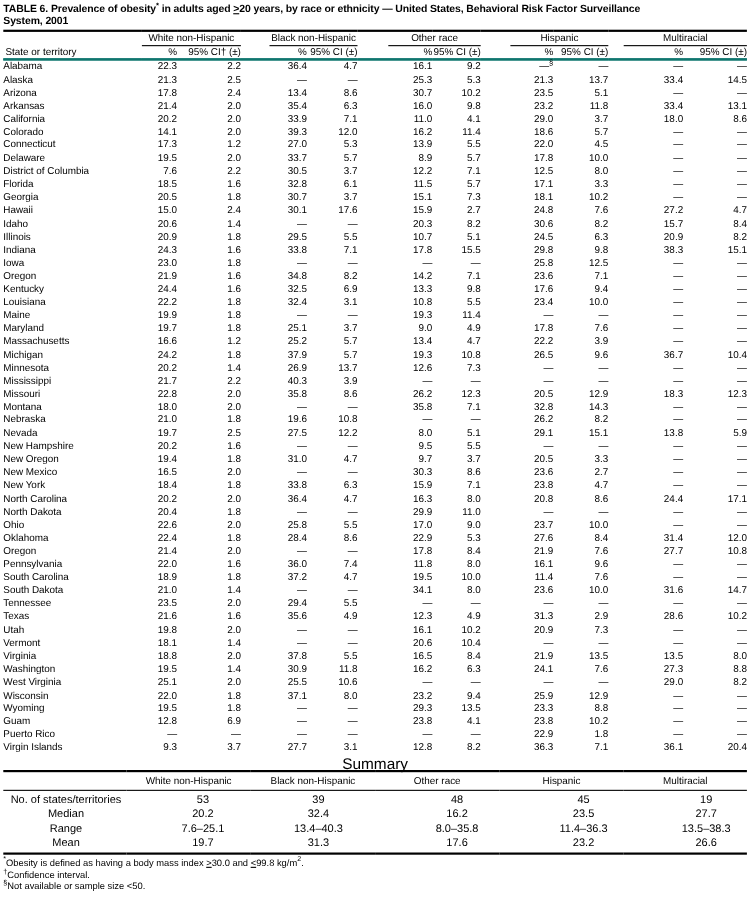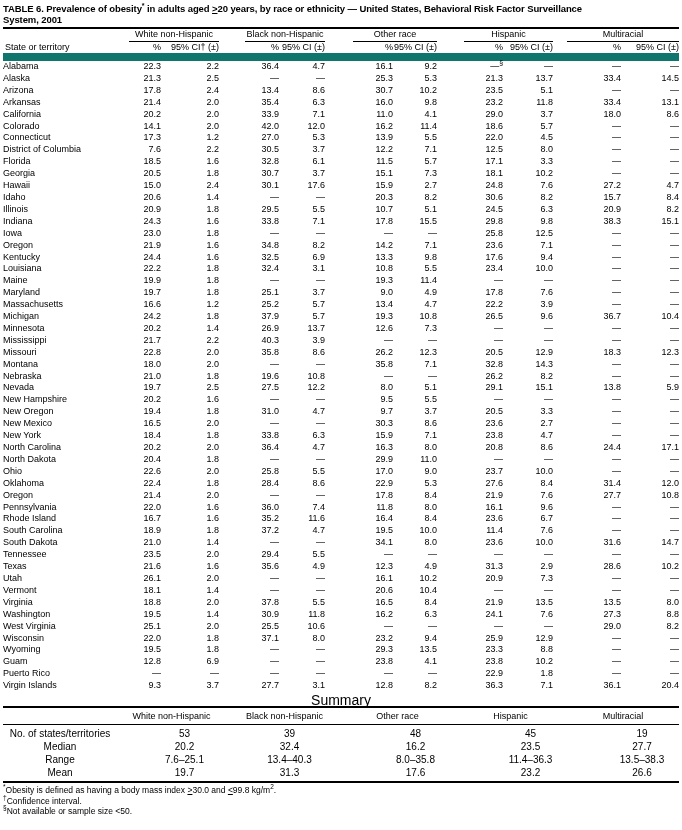--- a/index.html
+++ b/index.html
@@ -24,21 +24,21 @@
   }
   table.main th { font-weight: normal; font-size: 9px; padding: 0; }
   .grp-row th { padding-top: 1px; vertical-align: bottom; }
   .grp {
     font-size: 9px; line-height: 11px; text-align: center;
     border-bottom: 1px solid #000; padding-bottom: 1px; white-space: nowrap;
   }
   .m2 { margin-left: 26px; } .m3 { margin-left: 28px; }
   .m4 { margin-left: 27px; } .m5 { margin-left: 14px; }
 
-  .sub-row th { border-bottom: 8px solid #0f766e; padding-bottom: 2px; line-height: 11px; white-space: nowrap; }
+  .sub-row th { border-bottom: 2px solid #0f766e; padding-bottom: 2px; line-height: 11px; white-space: nowrap; }
   .sub-row th.state { text-align: left; vertical-align: bottom; padding-left: 2px; }
 
   table.main td {
     font-size: 9px; line-height: 11.9px; padding: 0; white-space: nowrap;
   }
   .state { text-align: left; padding-left: 2px; }
   .pct { text-align: right; padding-right: 2px; }
   .ci  { text-align: right; padding-right: 8px; }
 
   .summary-heading {
@@ -183,39 +183,52 @@
           <td class="ci">4.1</td>
           <td class="pct">29.0</td>
           <td class="ci">3.7</td>
           <td class="pct">18.0</td>
           <td class="ci">8.6</td>
         </tr>
         <tr>
           <td class="state">Colorado</td>
           <td class="pct">14.1</td>
           <td class="ci">2.0</td>
-          <td class="pct">42.0</td>
+          <td class="pct">39.3</td>
           <td class="ci">12.0</td>
           <td class="pct">16.2</td>
           <td class="ci">11.4</td>
           <td class="pct">18.6</td>
           <td class="ci">5.7</td>
           <td class="pct">—</td>
           <td class="ci">—</td>
         </tr>
         <tr>
           <td class="state">Connecticut</td>
           <td class="pct">17.3</td>
           <td class="ci">1.2</td>
           <td class="pct">27.0</td>
           <td class="ci">5.3</td>
           <td class="pct">13.9</td>
           <td class="ci">5.5</td>
           <td class="pct">22.0</td>
           <td class="ci">4.5</td>
+          <td class="pct">—</td>
+          <td class="ci">—</td>
+        </tr>
+        <tr>
+          <td class="state">Delaware</td>
+          <td class="pct">19.5</td>
+          <td class="ci">2.0</td>
+          <td class="pct">33.7</td>
+          <td class="ci">5.7</td>
+          <td class="pct">8.9</td>
+          <td class="ci">5.7</td>
+          <td class="pct">17.8</td>
+          <td class="ci">10.0</td>
           <td class="pct">—</td>
           <td class="ci">—</td>
         </tr>
         <tr>
           <td class="state">District of Columbia</td>
           <td class="pct">7.6</td>
           <td class="ci">2.2</td>
           <td class="pct">30.5</td>
           <td class="ci">3.7</td>
           <td class="pct">12.2</td>
@@ -609,33 +622,20 @@
           <td class="pct">36.0</td>
           <td class="ci">7.4</td>
           <td class="pct">11.8</td>
           <td class="ci">8.0</td>
           <td class="pct">16.1</td>
           <td class="ci">9.6</td>
           <td class="pct">—</td>
           <td class="ci">—</td>
         </tr>
         <tr>
-          <td class="state">Rhode Island</td>
-          <td class="pct">16.7</td>
-          <td class="ci">1.6</td>
-          <td class="pct">35.2</td>
-          <td class="ci">11.6</td>
-          <td class="pct">16.4</td>
-          <td class="ci">8.4</td>
-          <td class="pct">23.6</td>
-          <td class="ci">6.7</td>
-          <td class="pct">—</td>
-          <td class="ci">—</td>
-        </tr>
-        <tr>
           <td class="state">South Carolina</td>
           <td class="pct">18.9</td>
           <td class="ci">1.8</td>
           <td class="pct">37.2</td>
           <td class="ci">4.7</td>
           <td class="pct">19.5</td>
           <td class="ci">10.0</td>
           <td class="pct">11.4</td>
           <td class="ci">7.6</td>
           <td class="pct">—</td>
@@ -675,21 +675,21 @@
           <td class="ci">4.9</td>
           <td class="pct">12.3</td>
           <td class="ci">4.9</td>
           <td class="pct">31.3</td>
           <td class="ci">2.9</td>
           <td class="pct">28.6</td>
           <td class="ci">10.2</td>
         </tr>
         <tr>
           <td class="state">Utah</td>
-          <td class="pct">26.1</td>
+          <td class="pct">19.8</td>
           <td class="ci">2.0</td>
           <td class="pct">—</td>
           <td class="ci">—</td>
           <td class="pct">16.1</td>
           <td class="ci">10.2</td>
           <td class="pct">20.9</td>
           <td class="ci">7.3</td>
           <td class="pct">—</td>
           <td class="ci">—</td>
         </tr>

